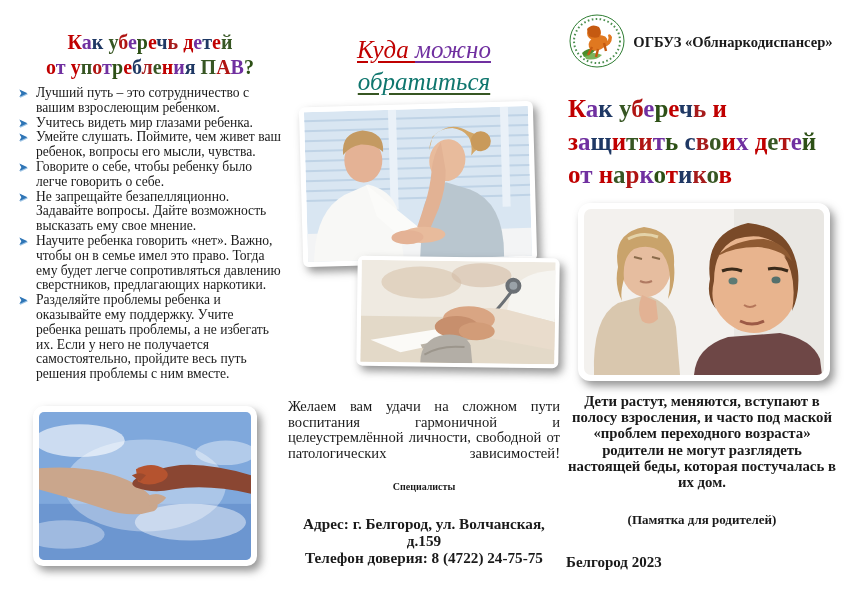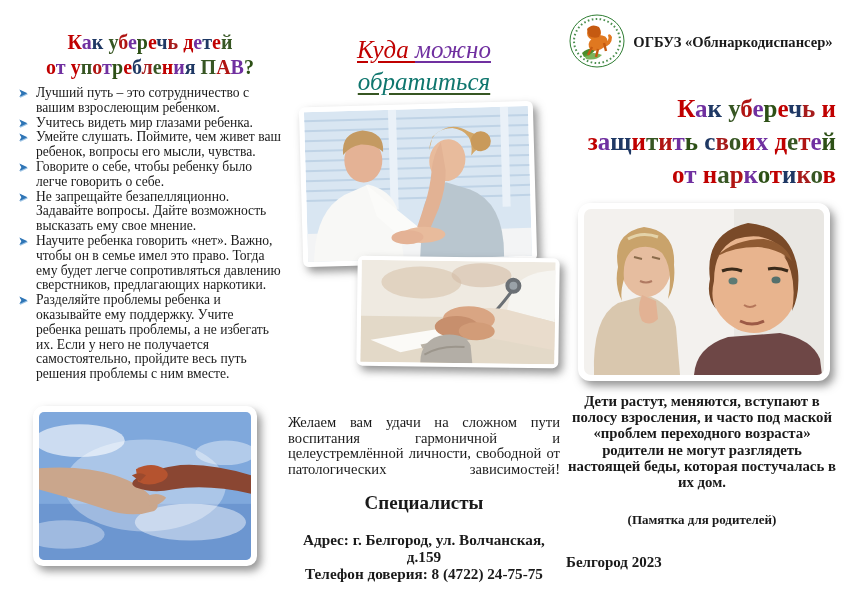--- a/index.html
+++ b/index.html
@@ -21,33 +21,33 @@
   #photo-hands-sky{left:33px;top:406px;width:212px;height:148px;border:6px solid #fff;border-radius:10px;}
   #photo-hands-sky svg{border-radius:5px;}
   #photo-consult{left:301px;top:104px;width:224px;height:150px;border:5px solid #fff;border-radius:6px;transform:rotate(-1.6deg);}
   #photo-hands-desk{left:357px;top:257px;width:194px;height:102px;border:4px solid #fff;border-radius:6px;transform:rotate(0.8deg);}
   #photo-mother-son{left:578px;top:203px;width:240px;height:166px;border:6px solid #fff;border-radius:12px;}
   #photo-mother-son svg{border-radius:7px;}
   
   #col-mid{left:290px;top:34px;width:268px;}
   .mid-heading{font-style:italic;font-size:25px;line-height:32px;text-align:center;margin:0;font-weight:normal;}
   .seg-underline{text-decoration:underline;text-underline-offset:3px;}
-  #mid-bottom{left:288px;top:399px;width:272px;margin-top:16px;}
+  #mid-bottom{left:288px;top:399px;width:272px;}
   .wish-par{font-size:14.6px;line-height:15.6px;text-align:justify;margin:0;}
   .wish-par::after{content:"";display:inline-block;width:100%;}
-  .bold-center{font-weight:bold;text-align:center;font-size:19px;line-height:16px;margin:0;}
+  .bold-center{font-weight:bold;text-align:center;font-size:10px;line-height:16px;margin:0;}
   #specialists-block{margin-top:2px;}
   #address-block{margin-top:20px;}
   #address-block .bold-center{font-size:15.2px;line-height:17px;}
   
   #col-right{left:568px;top:12px;width:268px;}
   .org-row{position:relative;height:60px;}
   .org-logo{position:absolute;left:0;top:1px;width:58px;height:56px;}
   .org-name{position:absolute;left:62px;top:22px;width:206px;text-align:center;font-weight:bold;font-size:14.6px;}
-  .right-title{font-weight:bold;font-size:25px;line-height:33px;text-align:right;margin:20px 0 0 0;}
+  .right-title{font-weight:bold;font-size:25px;line-height:33px;text-align:left;margin:20px 0 0 0;}
   #right-bottom{left:566px;top:393px;width:272px;}
   .right-par{font-weight:bold;font-size:14.8px;line-height:16.2px;text-align:center;margin:0;}
   .note-line{font-weight:bold;font-size:13px;text-align:center;margin:22px 0 0 0;}
   .footer-line{font-weight:bold;font-size:15px;text-align:left;margin:26px 0 0 0;}
 </style>
 </head>
 <body>
 
 <div id="col-left" class="col">
   <h1 class="left-heading">

